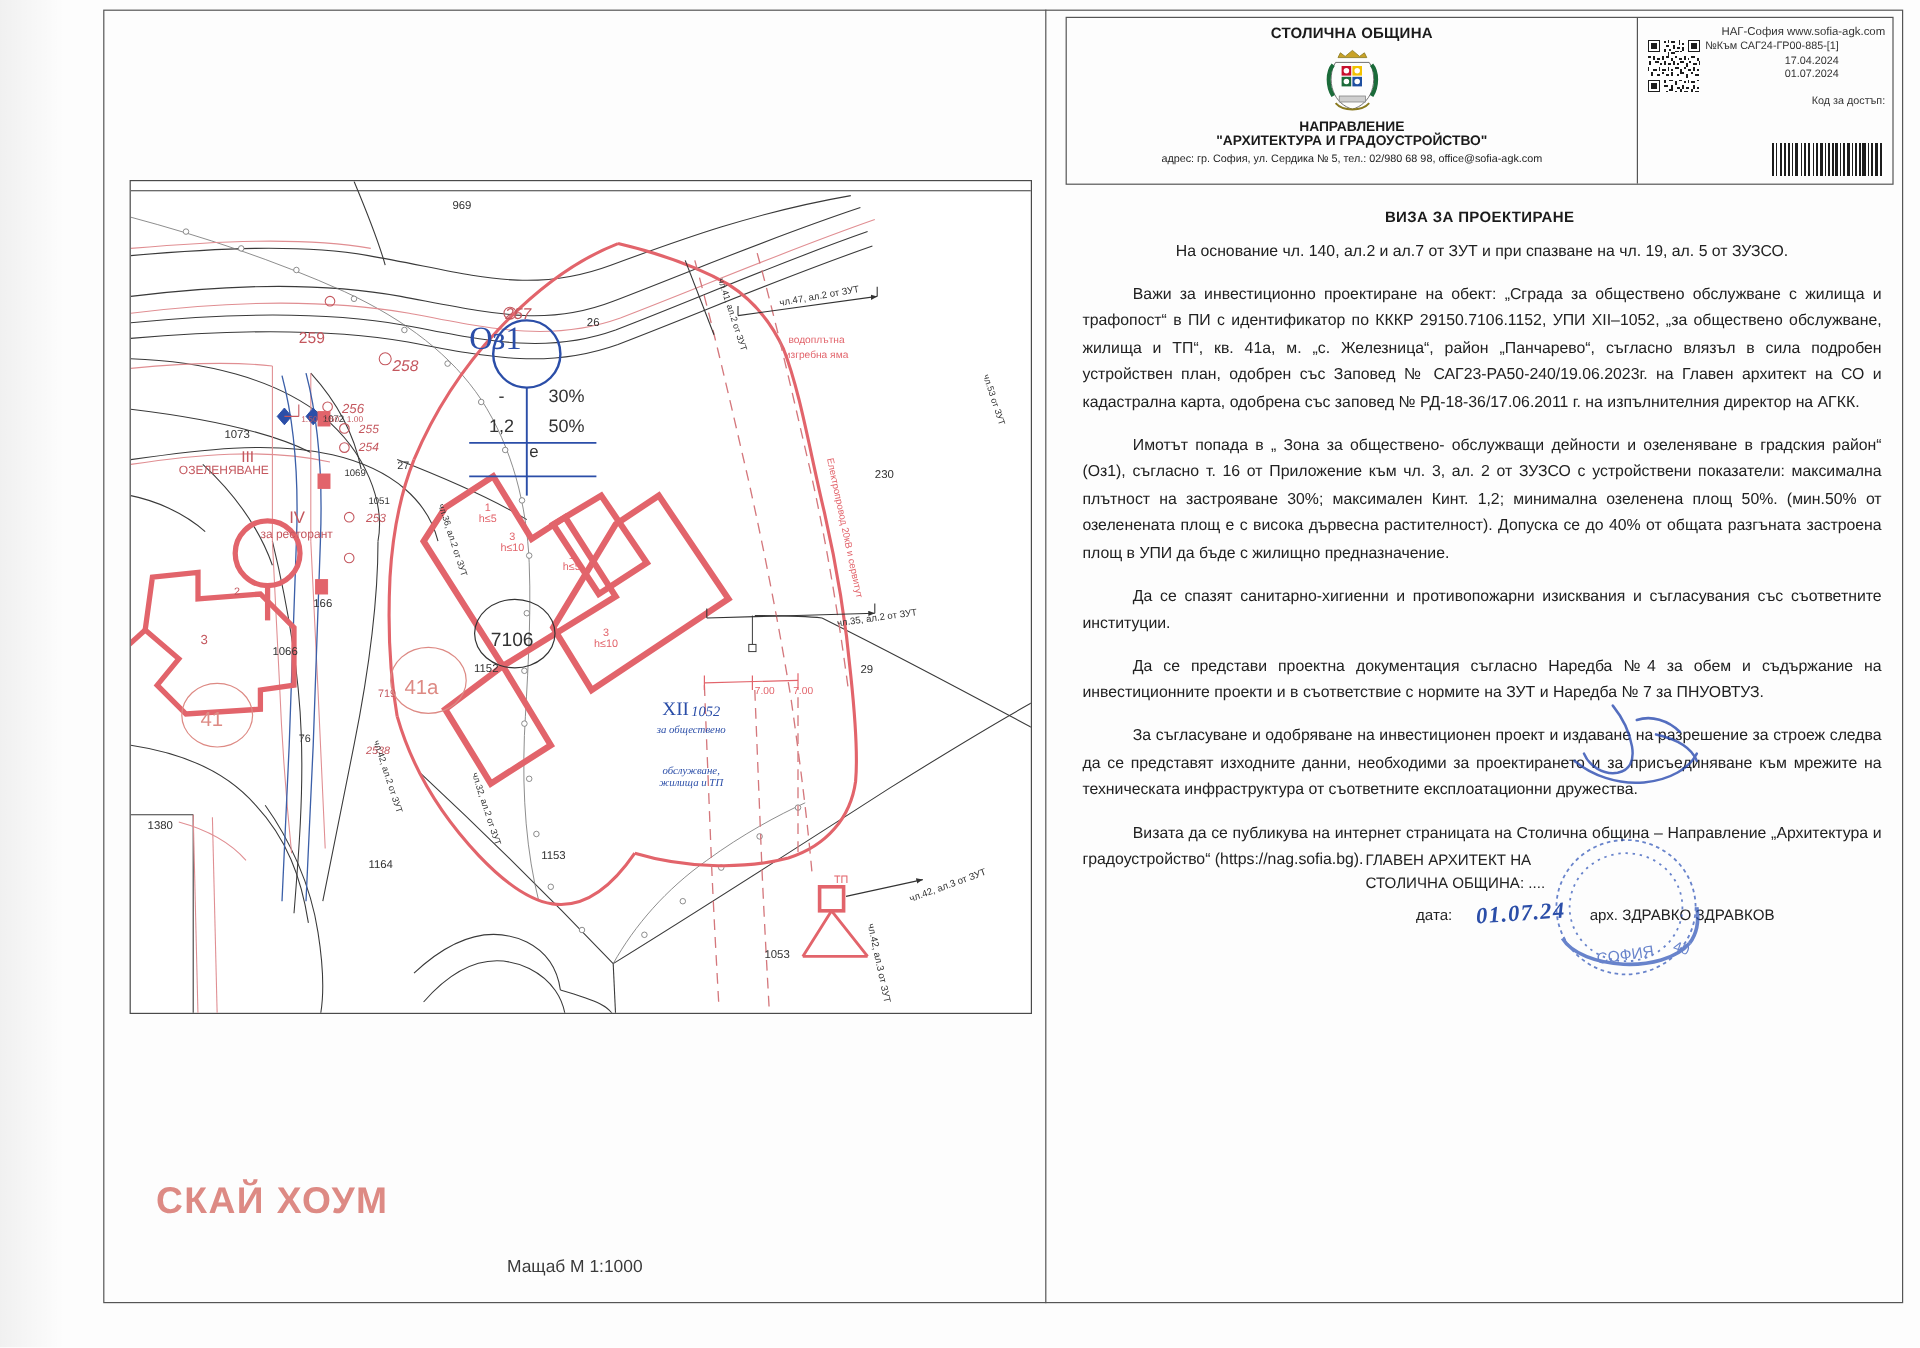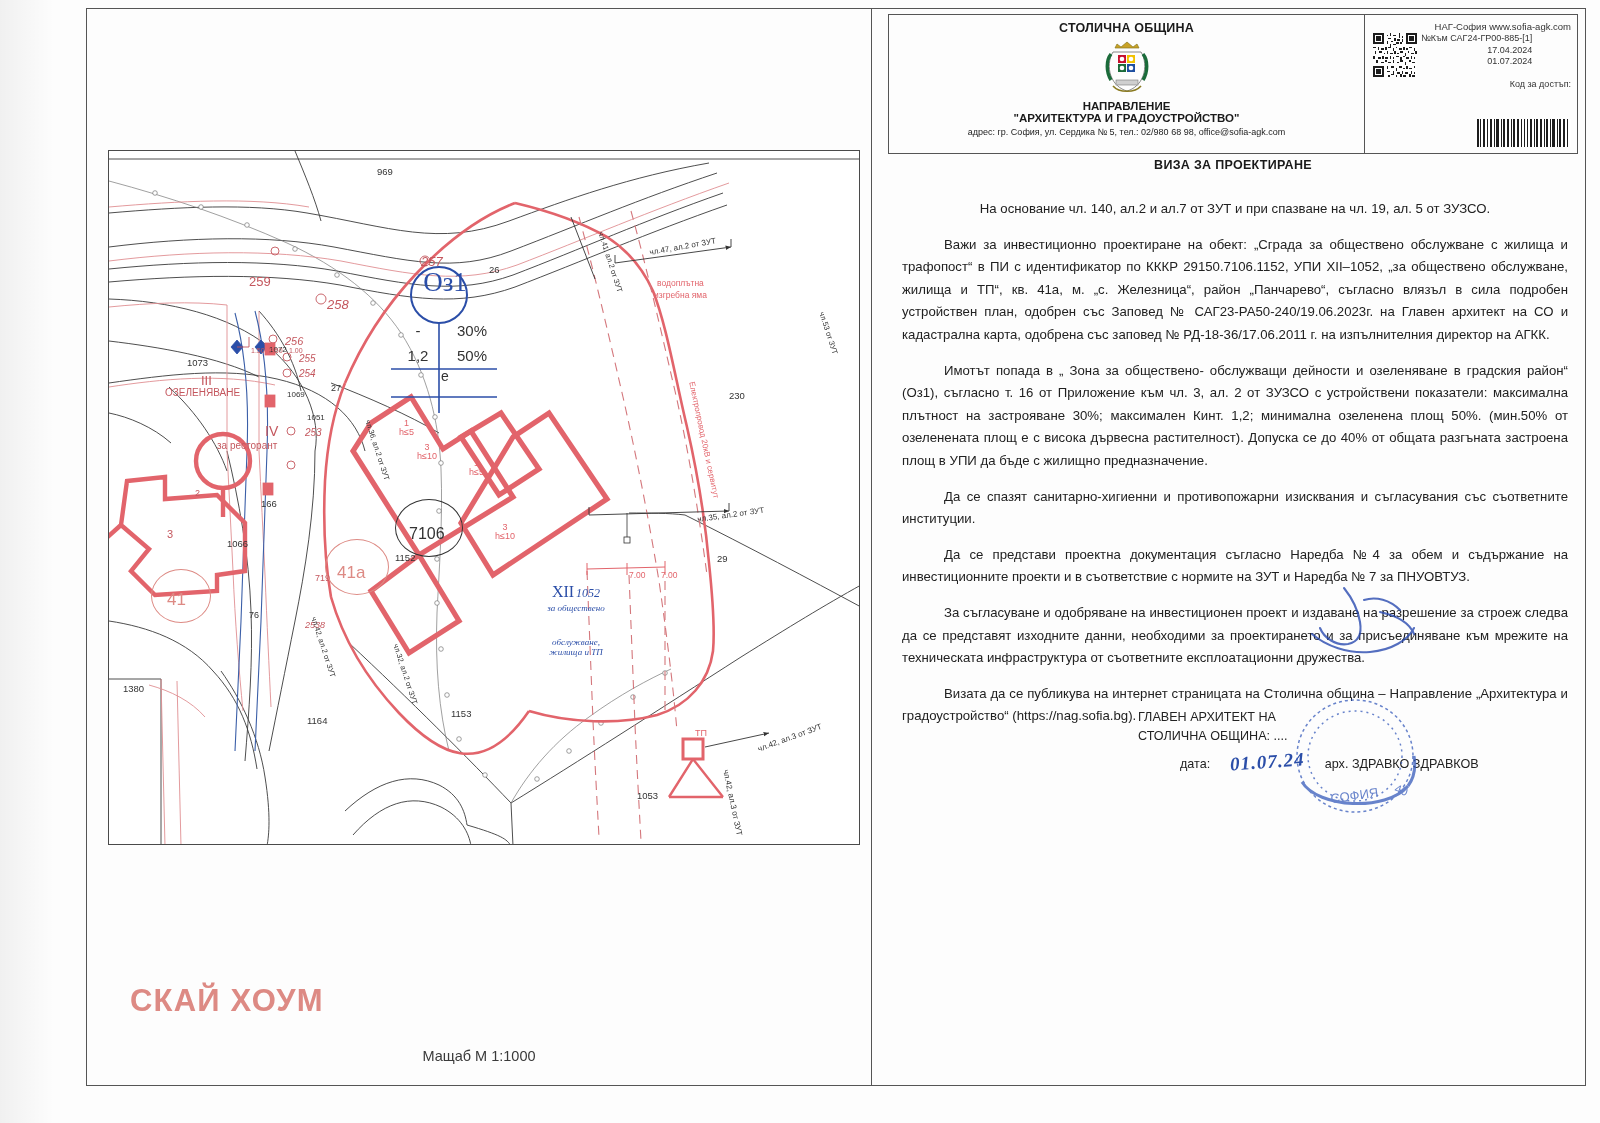--- a/index.html
+++ b/index.html
@@ -64,21 +64,21 @@
 
   .agk-line{font-size:9.5px;white-space:nowrap;color:#333;padding-left:40px;}
   .qrwrap{display:flex;gap:4px;margin-top:1px;}
   .qr{width:44px;height:44px;flex:0 0 44px;}
   .qr-meta{font-size:9px;line-height:11.5px;color:#333;}
   .kod{font-size:9px;color:#333;margin-top:2px;}
   .barcode{position:absolute;right:6px;bottom:6px;width:96px;height:28px;}
 
   
   #viza-title{
-    position:absolute;left:8px;top:150px;width:690px;text-align:center;
+    position:absolute;left:8px;top:166px;width:690px;text-align:center;
     font-size:12.5px;font-weight:bold;letter-spacing:.3px;
   }
   #body-text{
     position:absolute;left:22px;top:190px;width:666px;
     font-size:13.2px;line-height:22.6px;color:#212121;
     font-family:"Liberation Sans", sans-serif;
   }
   #body-text p{margin:0 0 0 0;text-align:justify;text-justify:inter-word;}
   #body-text p.indent{text-indent:42px;margin-top:13px;}
   #body-text p.center-lead{text-align:center;text-indent:0;margin-bottom:2px;}
@@ -310,22 +310,22 @@
       </svg>
 
       <div id="map-text-layer" style="position:absolute;left:0;top:0;width:752px;height:695px;">
           <div style="position: absolute; left: 268px; top: 16px; font-size: 9.5px; color: rgb(51, 51, 51); white-space: nowrap; line-height: 1.05;">969</div>
           <div style="position: absolute; left: 312px; top: 104px; font-size: 13px; color: rgb(196, 87, 94); white-space: nowrap; line-height: 1.05; font-style: italic; text-align: center;">257</div>
           <div style="position: absolute; left: 218px; top: 147px; font-size: 13px; color: rgb(196, 87, 94); white-space: nowrap; line-height: 1.05; font-style: italic;">258</div>
           <div style="position: absolute; left: 140px; top: 124px; font-size: 13px; color: rgb(196, 87, 94); white-space: nowrap; line-height: 1.05; ">259</div>
           <div style="position: absolute; left: 380px; top: 114px; font-size: 9.5px; color: rgb(51, 51, 51); white-space: nowrap; line-height: 1.05;">26</div>
           <div style="position: absolute; left: 78px; top: 207px; font-size: 9.5px; color: rgb(51, 51, 51); white-space: nowrap; line-height: 1.05;">1073</div>
           <div style="position: absolute; left: 92px; top: 223px; font-size: 13px; color: rgb(196, 87, 94); white-space: nowrap; line-height: 1.05;">III</div>
-          <div style="position: absolute; left: 40px; top: 237px; font-size: 10px; color: rgb(196, 87, 94); white-space: nowrap; line-height: 1.05; margin-left: 16px;">ОЗЕЛЕНЯВАНЕ</div>
-          <div style="position: absolute; left: 156px; top: 273px; font-size: 14px; color: rgb(196, 87, 94); white-space: nowrap; line-height: 1.05;">IV</div>
+          <div style="position: absolute; left: 40px; top: 237px; font-size: 10px; color: rgb(196, 87, 94); white-space: nowrap; line-height: 1.05;">ОЗЕЛЕНЯВАНЕ</div>
+          <div style="position: absolute; left: 132px; top: 273px; font-size: 14px; color: rgb(196, 87, 94); white-space: nowrap; line-height: 1.05;">IV</div>
           <div style="position: absolute; left: 108px; top: 290px; font-size: 10px; color: rgb(196, 87, 94); white-space: nowrap; line-height: 1.05;">за ресторант</div>
           <div style="position: absolute; left: 160px; top: 195px; font-size: 8px; color: rgb(51, 51, 51); white-space: nowrap; line-height: 1.05;">1072</div>
           <div style="position: absolute; left: 176px; top: 185px; font-size: 11px; color: rgb(196, 87, 94); white-space: nowrap; line-height: 1.05; font-style: italic;">256</div>
           <div style="position: absolute; left: 190px; top: 203px; font-size: 10px; color: rgb(196, 87, 94); white-space: nowrap; line-height: 1.05; font-style: italic;">255</div>
           <div style="position: absolute; left: 190px; top: 218px; font-size: 10px; color: rgb(196, 87, 94); white-space: nowrap; line-height: 1.05; font-style: italic;">254</div>
           <div style="position: absolute; left: 178px; top: 240px; font-size: 8px; color: rgb(51, 51, 51); white-space: nowrap; line-height: 1.05;">1069</div>
           <div style="position: absolute; left: 198px; top: 263px; font-size: 8px; color: rgb(51, 51, 51); white-space: nowrap; line-height: 1.05;">1051</div>
           <div style="position: absolute; left: 196px; top: 277px; font-size: 10px; color: rgb(196, 87, 94); white-space: nowrap; line-height: 1.05; font-style: italic;">253</div>
           <div style="position: absolute; left: 222px; top: 233px; font-size: 9px; color: rgb(51, 51, 51); white-space: nowrap; line-height: 1.05;">27</div>
           <div style="position: absolute; left: 152px; top: 348px; font-size: 9.5px; color: rgb(51, 51, 51); white-space: nowrap; line-height: 1.05;">166</div>
@@ -375,21 +375,21 @@
             <div style="font-size: 9px;">1</div>
             <div style="font-size: 9px;">h≤5</div>
           </div>
           <div style="position: absolute; left: 386px; top: 372px; text-align: center; color: rgb(226, 100, 107); line-height: 1.05;">
             <div style="font-size: 9px;">3</div>
             <div style="font-size: 9px;">h≤10</div>
           </div>
         </div>
 
       <div style="position:absolute;left:282px;top:116px;width:108px;">
-        <div style="text-align:center;font-size:27px;color:#2b4ea8;font-family:'Liberation Serif',serif;">Оз1</div>
+        <div style="font-size:27px;color:#2b4ea8;font-family:'Liberation Serif',serif;">Оз1</div>
         <div style="display:flex;margin-top:24px;">
           <div style="flex:1;text-align:center;font-size:15px;color:#333;">-</div>
           <div style="flex:1;text-align:center;font-size:15px;color:#333;">30%</div>
         </div>
         <div style="display:flex;margin-top:8px;">
           <div style="flex:1;text-align:center;font-size:15px;color:#333;">1,2</div>
           <div style="flex:1;text-align:center;font-size:15px;color:#333;">50%</div>
         </div>
         <div style="text-align:center;font-size:14px;color:#333;margin-top:4px;">е</div>
       </div>

